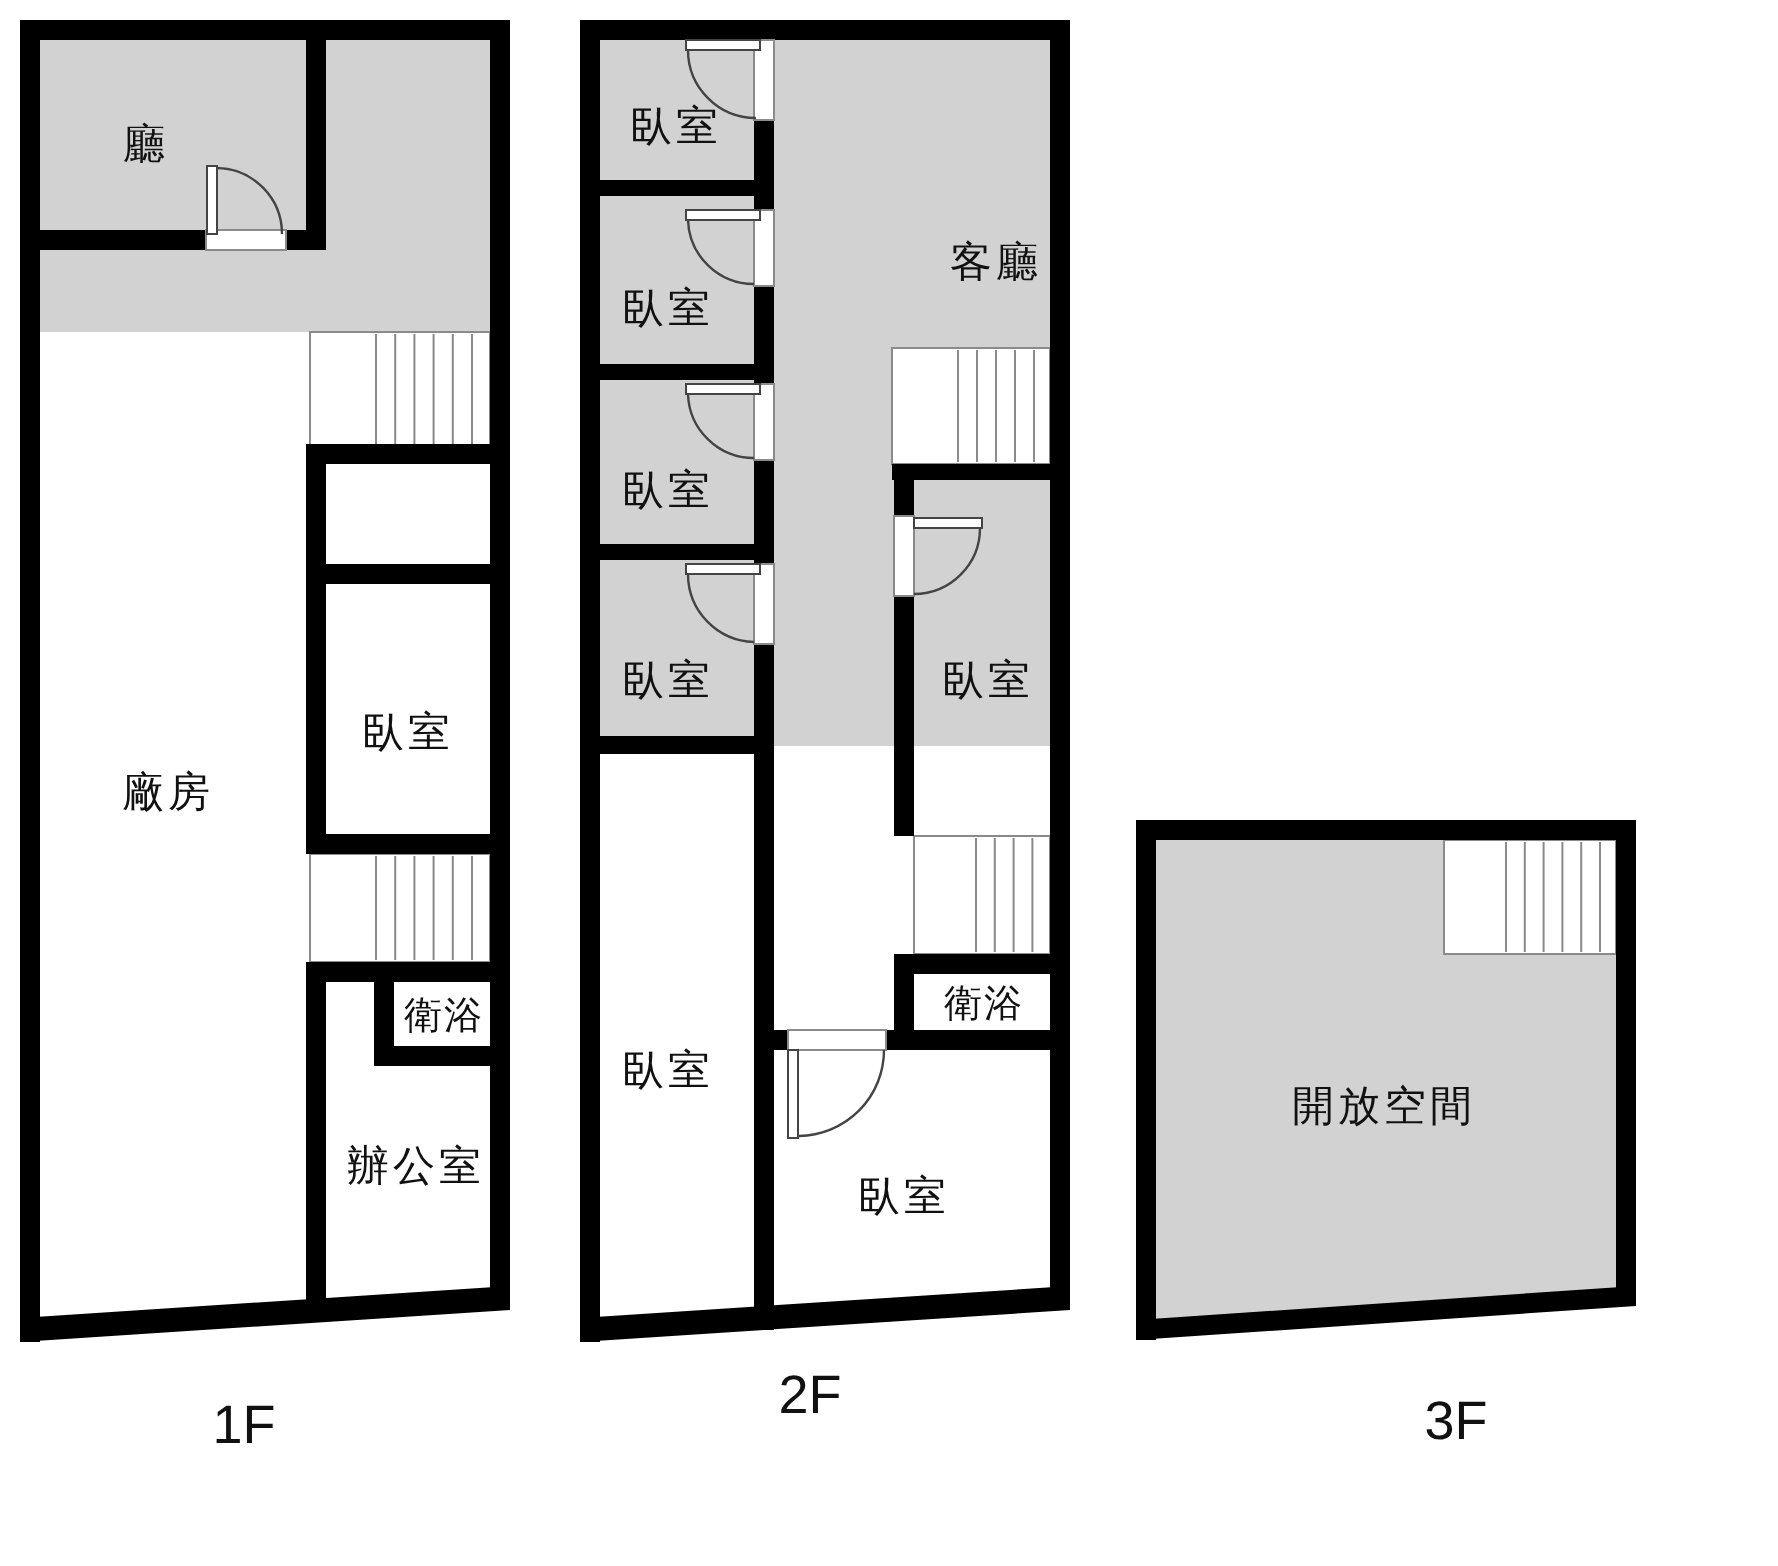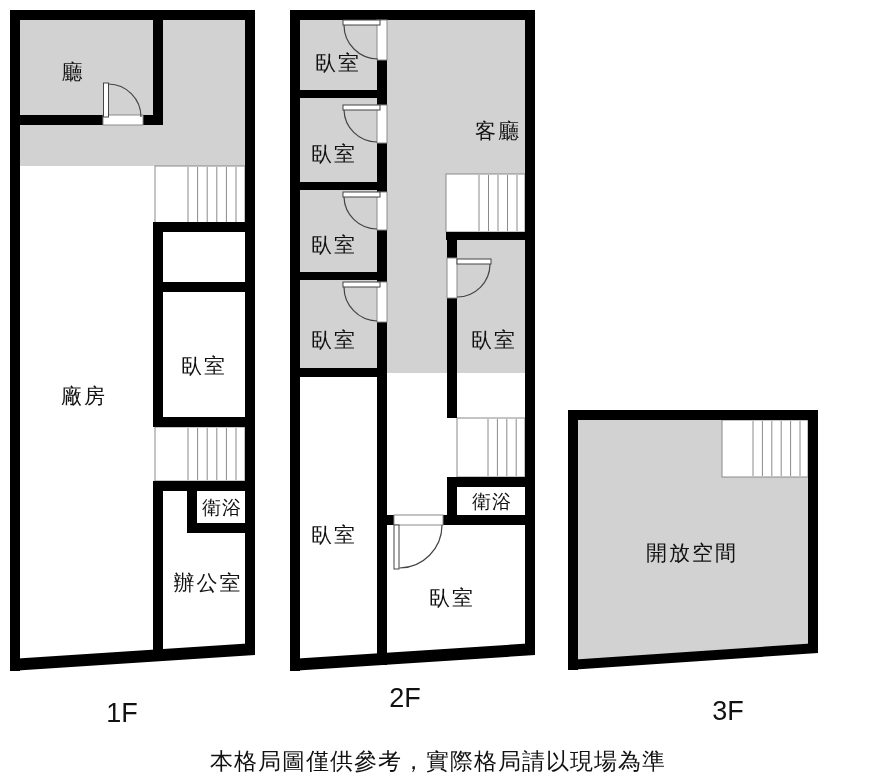--- a/index.html
+++ b/index.html
@@ -176,15 +176,14 @@
   <span class="room-label small" style="left:492px;top:502px">衛浴</span>
   <span class="room-label" style="left:334px;top:535px">臥室</span>
   <span class="room-label" style="left:452px;top:598px">臥室</span>
 
   <span class="room-label" style="left:692px;top:553px">開放空間</span>
 
   <span class="floor-label" style="left:122px;top:713px">1F</span>
   <span class="floor-label" style="left:405px;top:698px">2F</span>
   <span class="floor-label" style="left:728px;top:711px">3F</span>
 
-  <p class="disclaimer" style="left:438px;top:761px">本格局圖僅供參考，實際格局請以現場為準</p>
 
 </div>
 
 </body></html>

